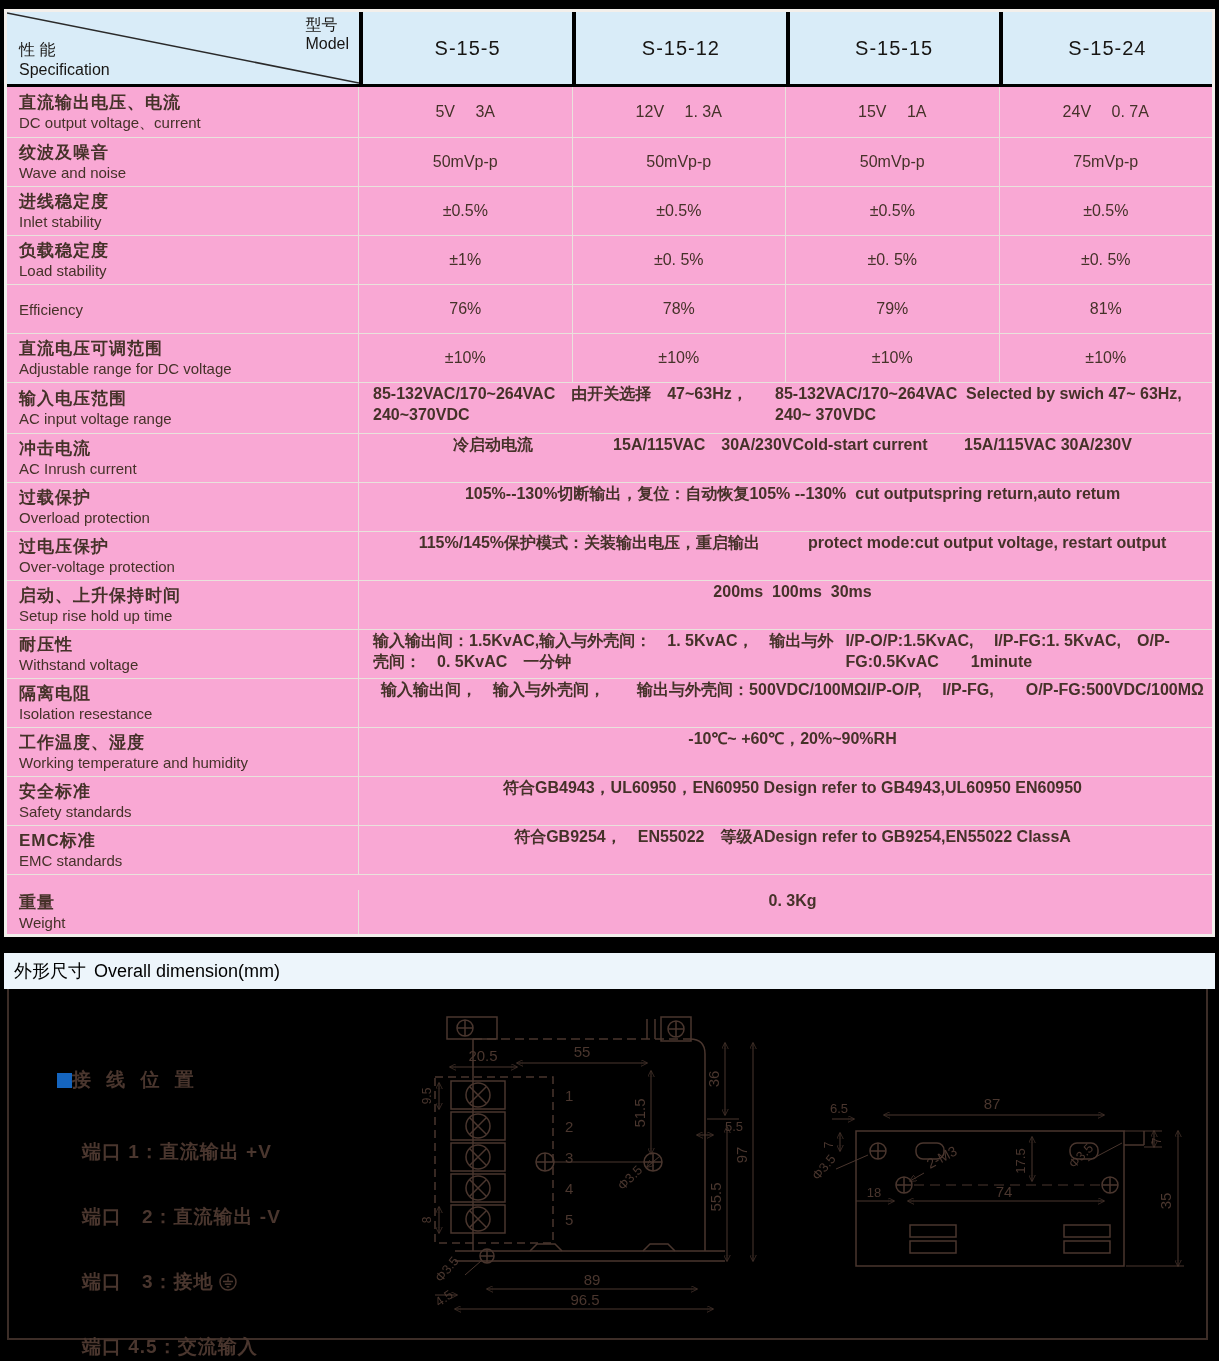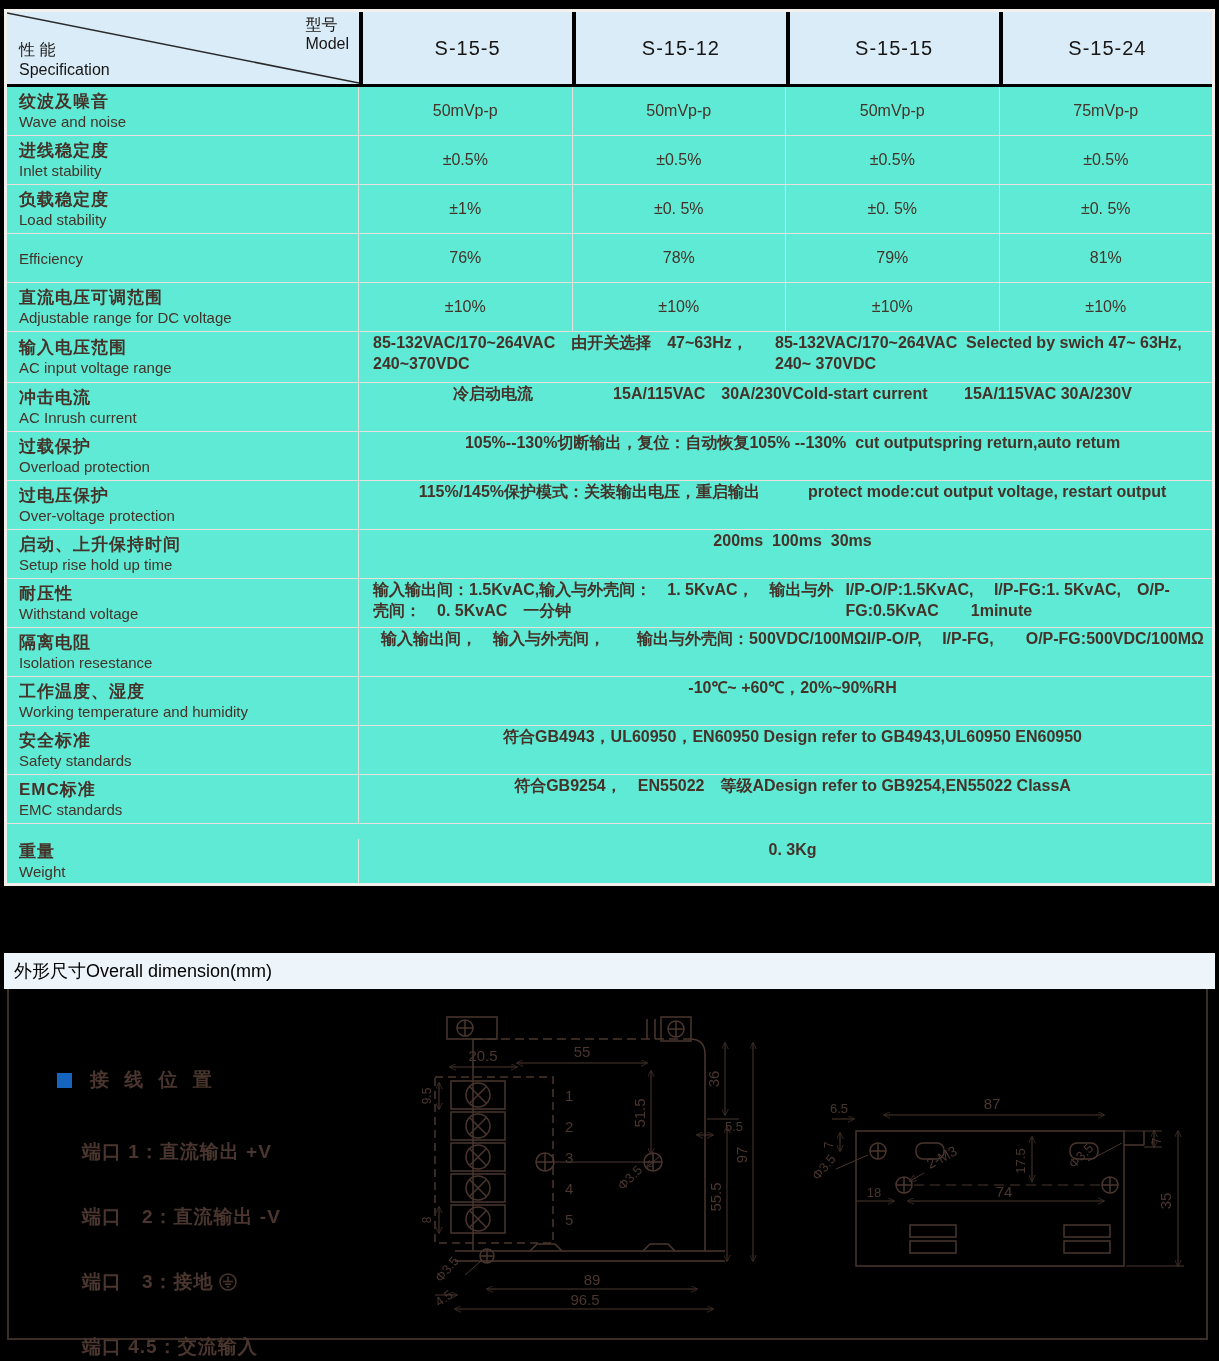--- a/index.html
+++ b/index.html
@@ -1,20 +1,20 @@
 <!DOCTYPE html>
 <html><head>
 <meta charset="utf-8">
 <style>
   html,body{margin:0;padding:0;background:#000;}
   body{width:1219px;height:1361px;position:relative;font-family:"Liberation Sans",sans-serif;overflow:hidden;}
   .page{position:absolute;inset:0;background:#000;}
 
   
-  .spec-table{position:absolute;left:4px;top:9px;width:1205px;border:3px solid #f3efeb;background:#5eead4;}
+  .spec-table{position:absolute;left:4px;top:9px;width:1205px;border:3px solid #f3efeb;background:#f9a8d4;}
   .thead{display:flex;height:72px;background:#000;}
   .corner{width:352px;background:#d9ecf8;position:relative;flex:none;}
   .corner svg{position:absolute;inset:0;width:100%;height:100%;}
   .corner .axis-model{position:absolute;right:10px;top:3px;text-align:left;font-size:16px;line-height:19px;color:#171513;}
   .corner .axis-spec{position:absolute;left:12px;bottom:4px;font-size:16px;line-height:20px;color:#171513;}
   .th-model{flex:1;margin-left:4px;background:#d9ecf8;display:flex;align-items:center;justify-content:center;
             font-size:20px;letter-spacing:1px;color:#171513;}
   .tbody{border-top:3px solid #000;}
   .row{display:flex;height:48px;border-bottom:1px solid #e9e2dc;color:#453229;}
   .row.last{border-bottom:none;height:44px;margin-top:15px;}
@@ -23,26 +23,26 @@
   .lbl .cn{font-size:17px;font-weight:bold;line-height:21px;letter-spacing:1px;}
   .lbl .en{font-size:15px;line-height:19px;}
   .val{flex:1;border-right:1px solid #e9e2dc;display:flex;align-items:center;justify-content:center;
        font-size:16px;white-space:pre-wrap;}
   .val.lastcol{border-right:none;}
   .span-val{flex:1;display:flex;flex-direction:row;justify-content:center;padding-left:14px;
             font-size:16px;line-height:21px;white-space:pre-wrap;font-weight:bold;}
 
   
   .dim-bar{position:absolute;left:4px;top:953px;width:1201px;height:36px;background:#edf5fb;color:#000;
-           display:flex;align-items:center;padding-left:10px;font-size:18px;}
+           display:flex;align-items:center;padding-left:10px;font-size:18px;gap:8px;}
   .dim-area{position:absolute;left:7px;top:989px;width:1201px;height:351px;
             border-left:2px solid #3c2d27;border-right:2px solid #3c2d27;border-bottom:2px solid #3c2d27;
             box-sizing:border-box;background:#000;color:#4a362e;}
   .wiring{position:absolute;left:48px;top:42px;font-weight:bold;white-space:pre-wrap;}
-  .w-head{display:flex;align-items:center;gap:18px;font-size:19px;letter-spacing:5px;margin-bottom:8px;}
+  .w-head{display:flex;align-items:center;gap:0;font-size:19px;letter-spacing:5px;margin-bottom:8px;}
   .bullet{width:15px;height:15px;background:#1565bf;flex:none;display:inline-block;}
   .w-item{font-size:19px;line-height:29px;padding-left:25px;letter-spacing:1px;display:flex;align-items:center;gap:4px;}
   .gnd{flex:none;}
   svg text{fill:#4a362e;font-family:"Liberation Sans",sans-serif;}
   .cad{position:absolute;}
   .cad line,.cad path,.cad rect,.cad circle{stroke:#4a362e;fill:none;}
 </style>
 </head>
 <body>
 
@@ -64,20 +64,30 @@
         </div>
       </div>
       <div class="th-model">S-15-5</div>
       <div class="th-model">S-15-12</div>
       <div class="th-model">S-15-15</div>
       <div class="th-model">S-15-24</div>
     </div>
 
     <div class="tbody">
 
+      <div class="row tall">
+        <div class="lbl">
+            <div class="cn">直流输出电压、电流</div>
+            <div class="en">DC output voltage、current</div>
+          </div>
+        <div class="val">5V　 3A</div>
+        <div class="val">12V　 1. 3A</div>
+        <div class="val">15V　 1A</div>
+        <div class="val lastcol">24V　 0. 7A</div>
+      </div>
 
       <div class="row">
         <div class="lbl">
             <div class="cn">纹波及噪音</div>
             <div class="en">Wave and noise</div>
           </div>
         <div class="val">50mVp-p</div>
         <div class="val">50mVp-p</div>
         <div class="val">50mVp-p</div>
         <div class="val lastcol">75mVp-p</div>

